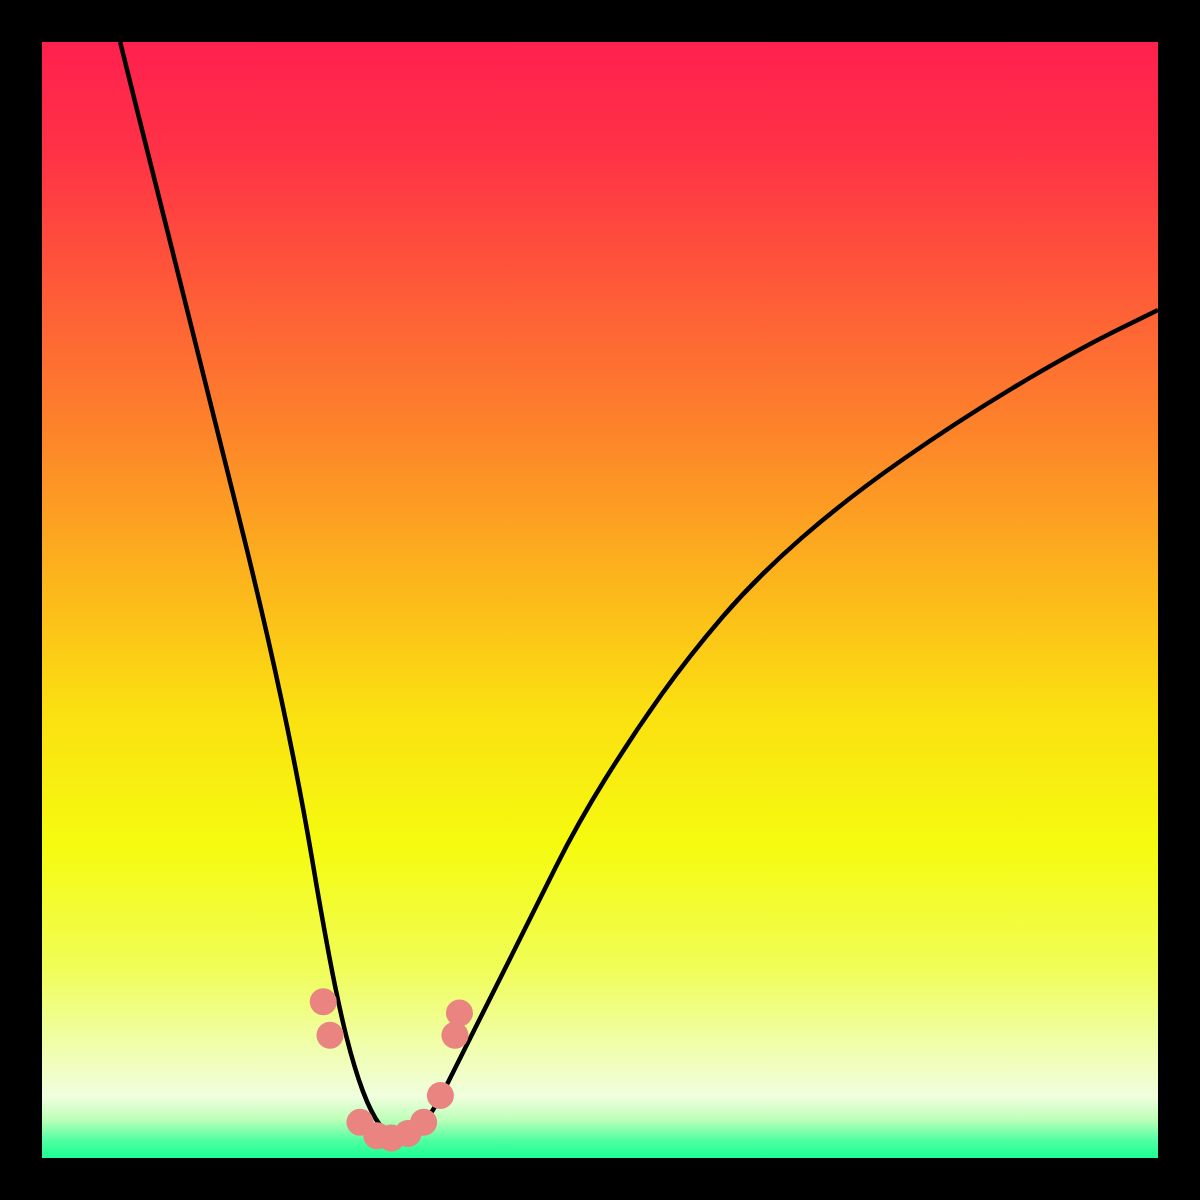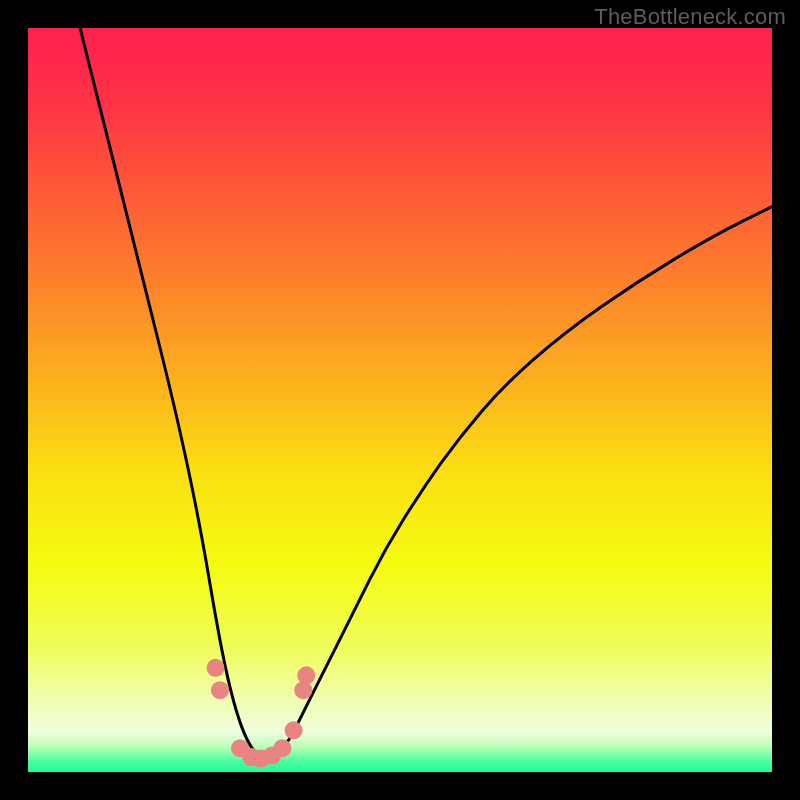--- a/index.html
+++ b/index.html
@@ -89,15 +89,14 @@
           <circle cx="244.0" cy="727.6" r="9" fill="#e98480"></circle>
           <circle cx="254.4" cy="720.2" r="9" fill="#e98480"></circle>
           <circle cx="265.6" cy="702.3" r="9" fill="#e98480"></circle>
           <circle cx="275.3" cy="662.2" r="9" fill="#e98480"></circle>
           <circle cx="278.3" cy="647.3" r="9" fill="#e98480"></circle>
         </g>
     </svg>
 
   </div>
 
-  <div class="watermark">TheBottleneck.com</div>
 
 </div>
 
 </body></html>

